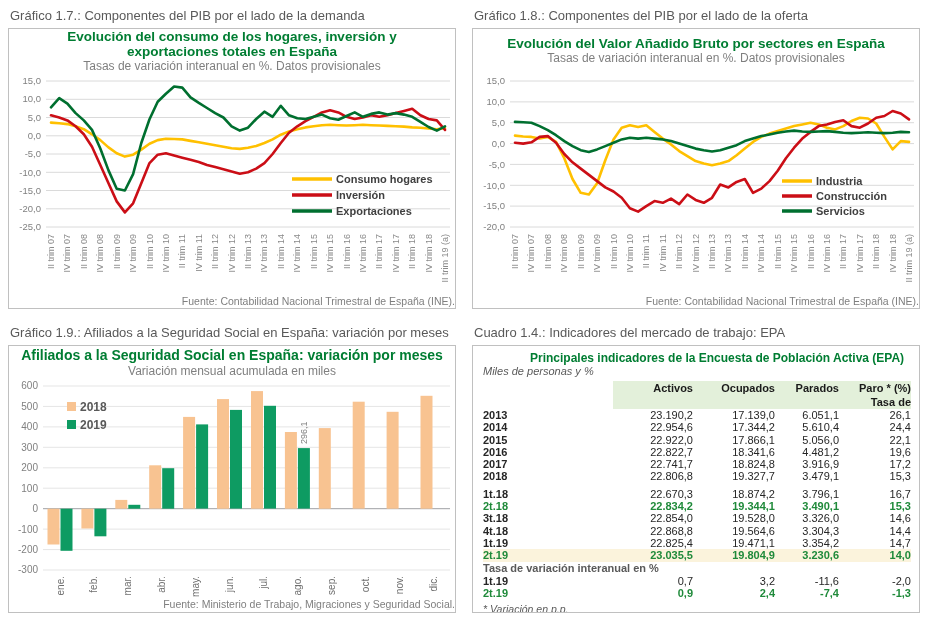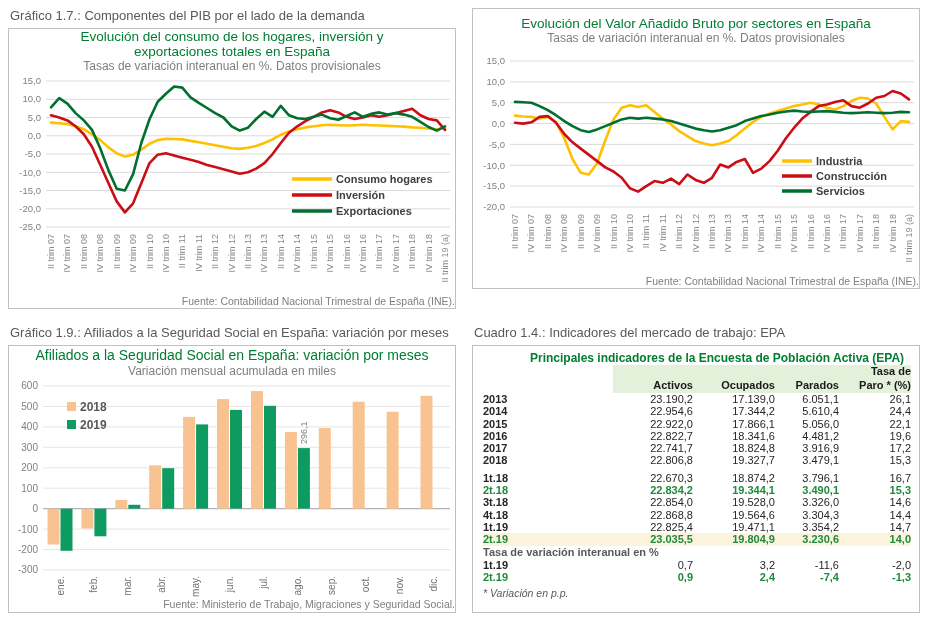--- a/index.html
+++ b/index.html
@@ -7,21 +7,21 @@
   .page{display:grid;grid-template-columns:464px 464px;grid-template-rows:320px 301px;width:752px;height:621px;}
   .quad{box-sizing:border-box;padding:8px 8px 0 8px;}
   .quad.bottom{padding-top:5px;}
   .quad-heading{font-size:13px;color:#595959;padding:0 0 5px 2px;white-space:nowrap;}
   .panel{border:1px solid #C0C0C0;background:#fff;box-sizing:border-box;width:448px;overflow:hidden;position:relative;}
   .quad.top .panel{height:281px;}
   .quad.bottom .panel{height:268px;}
   .title-block{display:flex;flex-direction:column;justify-content:center;}
   .quad.top .title-block{height:44px;}
   .quad.bottom .title-block{height:34px;}
-  .chart-title{color:#007D32;font-weight:normal;font-size:13.5px;text-align:center;line-height:1.12;padding:0 30px;}
+  .chart-title{color:#007D32;font-weight:bold;font-size:13.5px;text-align:center;line-height:1.12;padding:0 30px;}
   .bar-title{padding:0 4px;font-size:14px;}
   .chart-subtitle{color:#7F7F7F;font-size:12px;text-align:center;line-height:1.1;margin-top:1px;}
   svg.chart{display:block;margin:0 auto;}
   .chart-source{font-size:10.5px;color:#7F7F7F;text-align:right;line-height:13px;}
   
   .tbl-wrap{padding:5px 10px 0 10px;}
   .tbl-title{color:#007D32;font-weight:bold;font-size:12px;line-height:14px;margin-left:47px;}
   .tbl-subtitle{color:#595959;font-style:italic;font-size:11px;line-height:13px;margin-bottom:3px;}
   table.epa{border-collapse:collapse;width:428px;font-size:11px;table-layout:fixed;}
   table.epa td{padding:0;line-height:12.3px;vertical-align:bottom;}
@@ -102,20 +102,21 @@
           <line x1="283" y1="122" x2="323" y2="122" stroke="#CB0E16" stroke-width="3.5"></line>
           <text x="327" y="126" font-size="11" font-weight="bold" fill="#404040">Inversión</text>
           <line x1="283" y1="138" x2="323" y2="138" stroke="#006F2F" stroke-width="3.5"></line>
           <text x="327" y="142" font-size="11" font-weight="bold" fill="#404040">Exportaciones</text>
         </svg>
       <div class="chart-source">Fuente: Contabilidad Nacional Trimestral de España (INE).</div>
     </div>
   </div>
 
   <div class="quad top">
+    <div class="quad-heading">Gráfico 1.8.:  Componentes del PIB por el lado de la oferta</div>
     <div class="panel">
       <div class="title-block">
         <div class="chart-title">Evolución del Valor Añadido Bruto por sectores en España</div>
         <div class="chart-subtitle">Tasas de variación interanual en %. Datos provisionales</div>
       </div>
       <svg class="chart" width="446" height="222" viewBox="0 0 446 222">
           <line x1="37" y1="8.0" x2="441" y2="8.0" stroke="#DADADA" stroke-width="1"></line>
           <text x="32" y="11.2" text-anchor="end" font-size="9.5" fill="#808080">15,0</text>
           <line x1="37" y1="28.9" x2="441" y2="28.9" stroke="#DADADA" stroke-width="1"></line>
           <text x="32" y="32.1" text-anchor="end" font-size="9.5" fill="#808080">10,0</text>
@@ -238,40 +239,41 @@
         </svg>
       <div class="chart-source">Fuente: Ministerio de Trabajo, Migraciones y Seguridad Social.</div>
     </div>
   </div>
 
   <div class="quad bottom">
     <div class="quad-heading">Cuadro 1.4.:  Indicadores del mercado de trabajo: EPA</div>
     <div class="panel">
       <div class="tbl-wrap">
         <div class="tbl-title">Principales indicadores de la Encuesta de Población Activa (EPA)</div>
+        <div class="tbl-subtitle">Miles de personas y %</div>
         <table class="epa">
           <colgroup>
             <col style="width:130px">
               <col style="width:80px">
               <col style="width:82px">
               <col style="width:64px">
               <col style="width:72px">
           </colgroup>
           <tbody id="epa-body">
-              <tr class="hdr hdr-top">
-                <td class="lbl"></td>
-                <td class="num band" colspan="4">Tasa de</td>
-              </tr>
               <tr class="hdr hdr-cols">
                 <td class="lbl"></td>
                 <td class="num band">Activos</td>
                 <td class="num band">Ocupados</td>
                 <td class="num band">Parados</td>
                 <td class="num band">Paro * (%)</td>
               </tr>
+              <tr class="hdr hdr-top">
+                <td class="lbl"></td>
+                <td class="num band" colspan="4">Tasa de</td>
+              </tr>
               <tr>
                 <td class="lbl">2013</td>
                 <td class="num">23.190,2</td>
                 <td class="num">17.139,0</td>
                 <td class="num">6.051,1</td>
                 <td class="num">26,1</td>
               </tr>
               <tr>
                 <td class="lbl">2014</td>
                 <td class="num">22.954,6</td>

